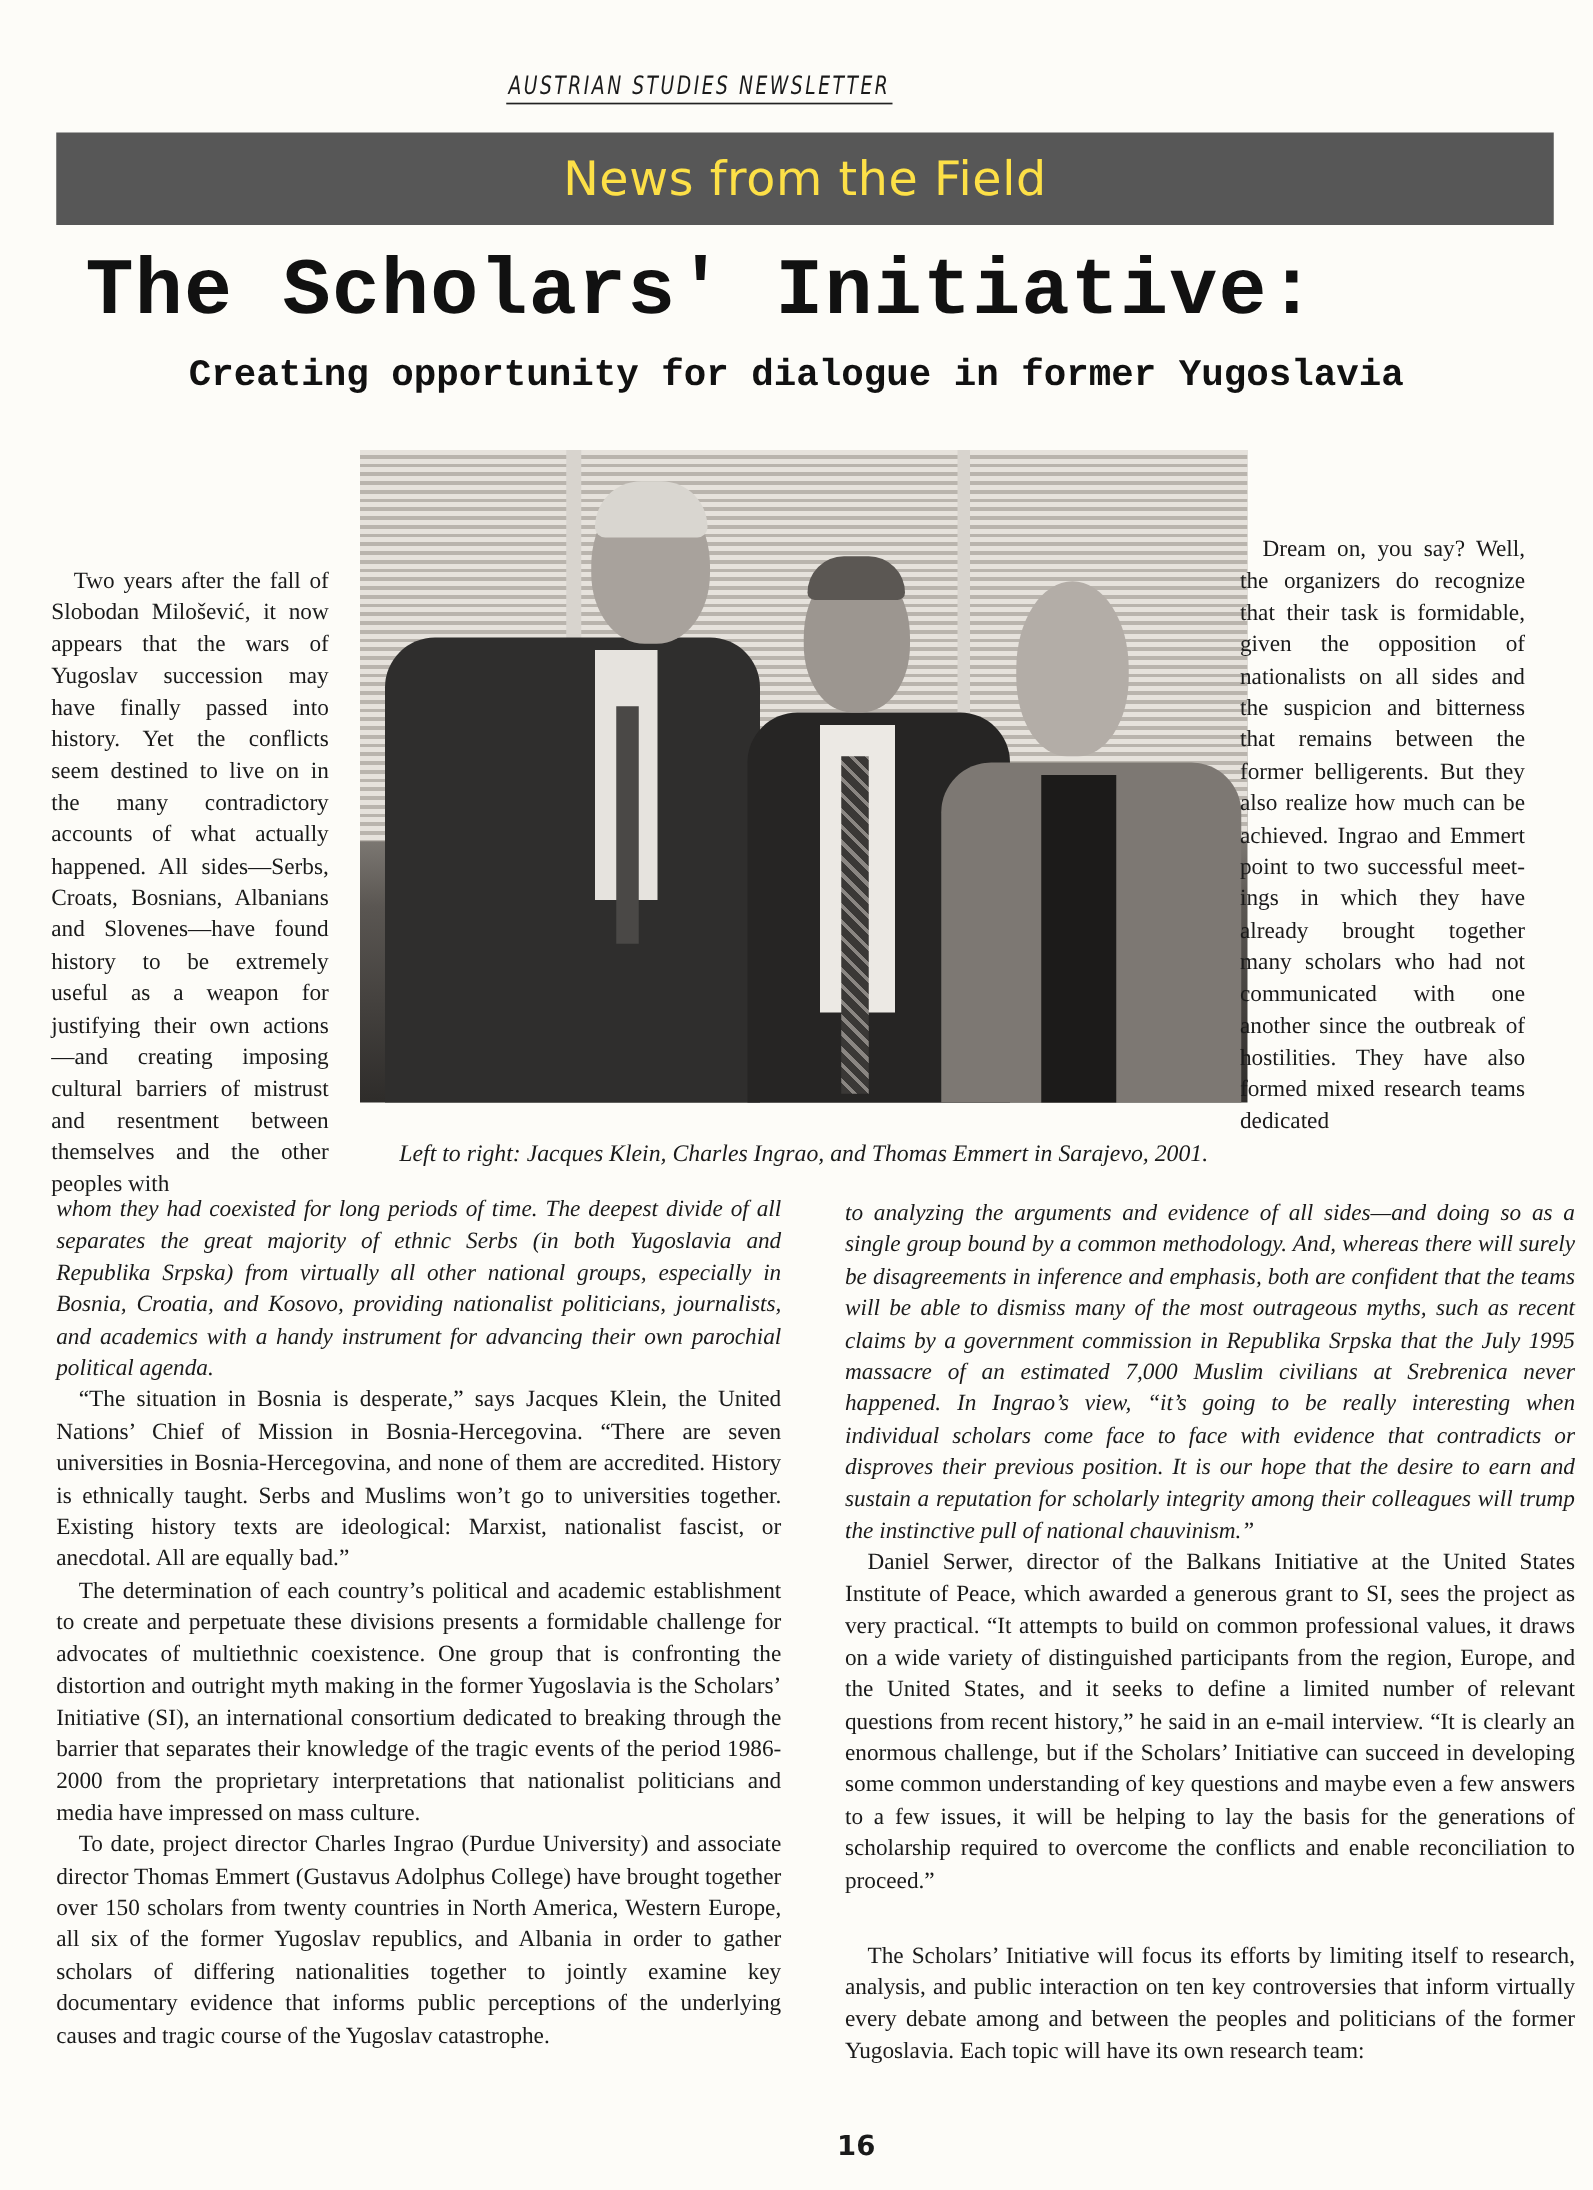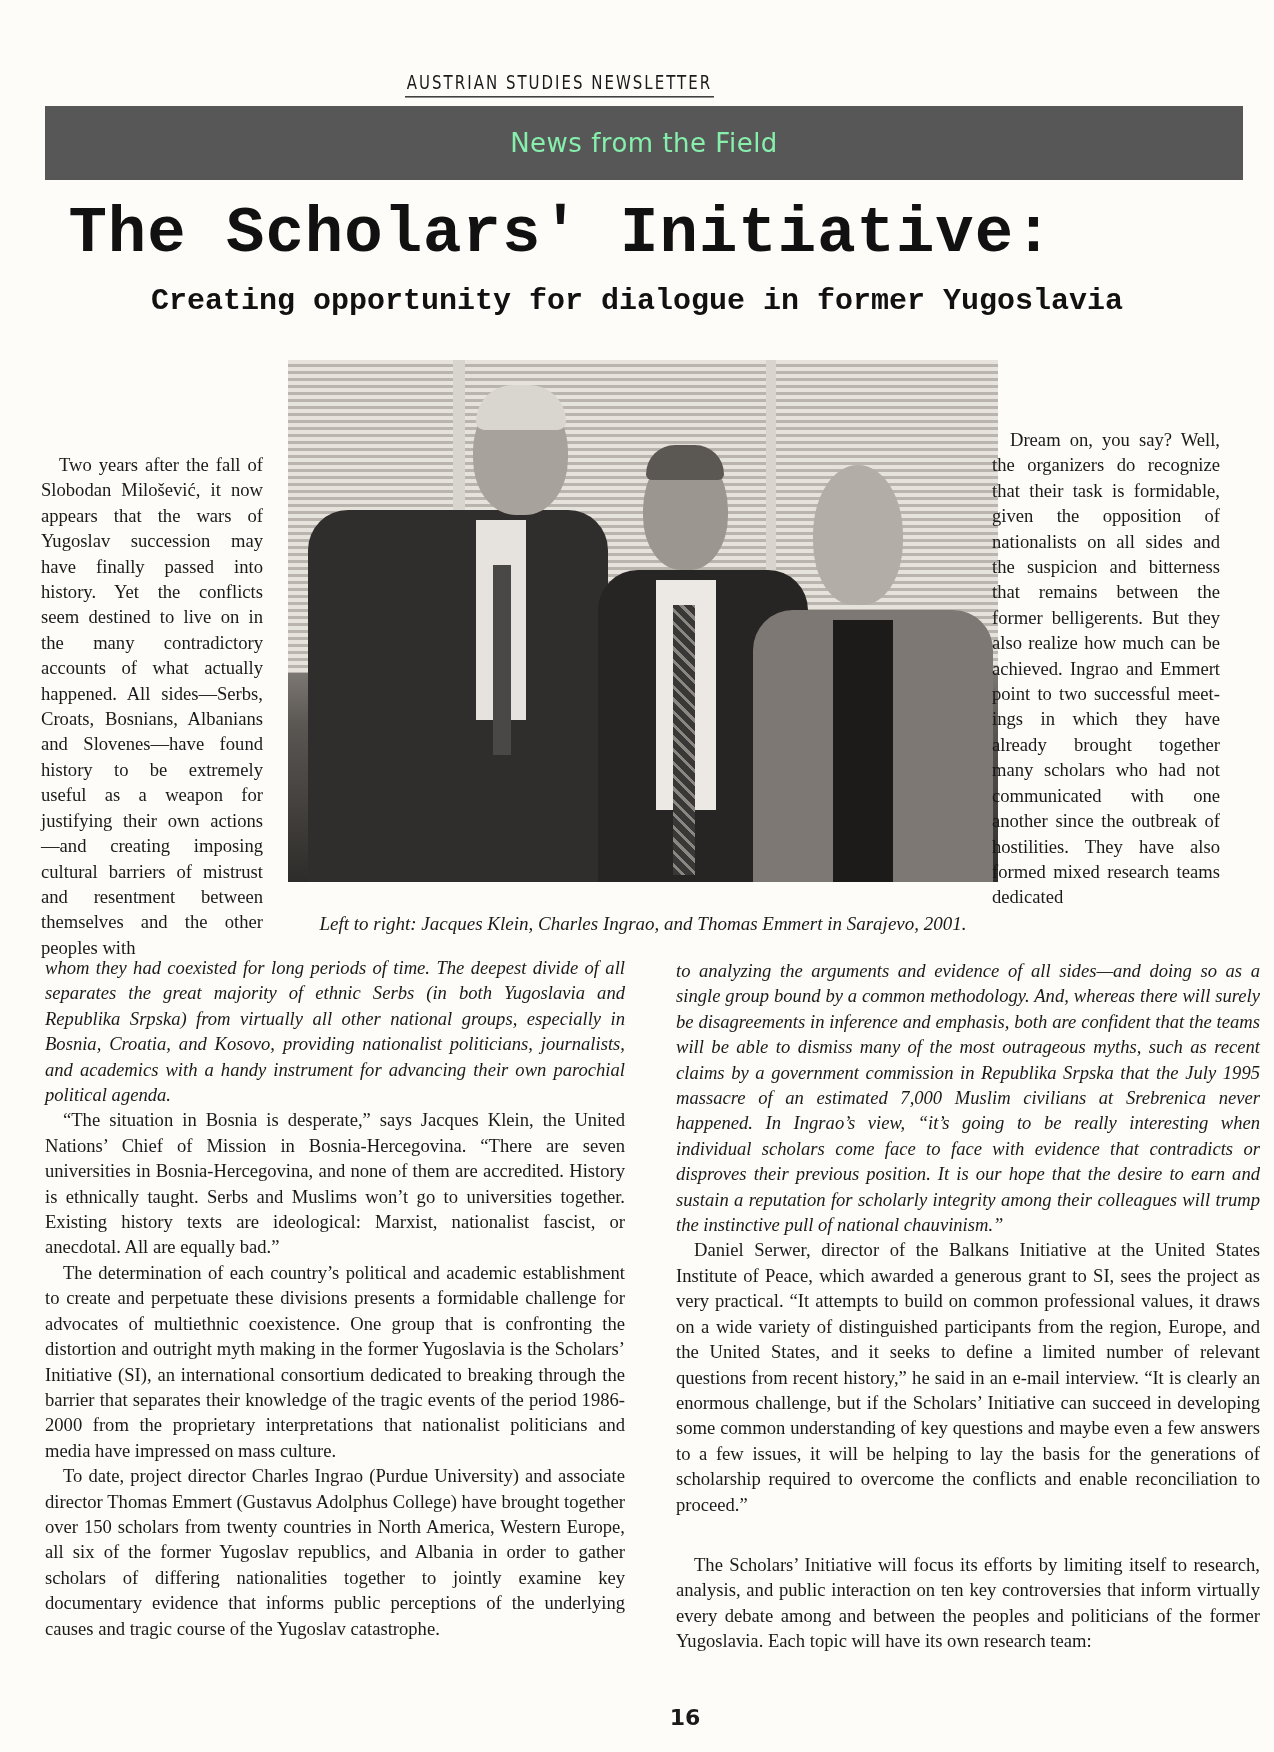--- a/index.html
+++ b/index.html
@@ -4,37 +4,38 @@
 <style>
   html, body { margin: 0; padding: 0; }
   body {
     width: 1274px; height: 1752px; overflow: hidden;
     background: #fdfcf8;
     font-family: "Liberation Serif", serif;
     color: #1a1a1a;
     position: relative;
   }
   .masthead {
-    position: absolute; top: 74px; left: 0; width: 1119px;
+    position: absolute; top: 60px; left: 0; width: 1119px;
     text-align: center;
+    font-style: italic;
   }
   .masthead span {
     font-family: "DejaVu Sans", sans-serif;
     font-size: 15px; letter-spacing: 2px;
     text-transform: uppercase; font-weight: normal;
     border-bottom: 1.5px solid #222; padding: 0 2px 1px 2px;
     transform: scaleY(1.35); display: inline-block;
   }
   .section-banner {
     position: absolute; top: 106px; left: 45px; width: 1198px; height: 74px;
     background: #575757;
     display: flex; align-items: center; justify-content: center;
-    color: #86efac;
+    color: #fde047;
     font-family: "DejaVu Sans", sans-serif;
-    font-size: 26px; letter-spacing: 0.5px;
+    font-size: 38px; letter-spacing: 0.5px;
   }
   .headline {
     position: absolute; top: 198px; left: 0; width: 1122px; text-align: center;
     font-family: "Liberation Mono", monospace; font-weight: bold;
     font-size: 64px; letter-spacing: 1px; color: #111;
   }
   .subheadline {
     position: absolute; top: 284px; left: 0; width: 1274px; text-align: center;
     font-family: "Liberation Mono", monospace; font-weight: bold;
     font-size: 30px; color: #111;

